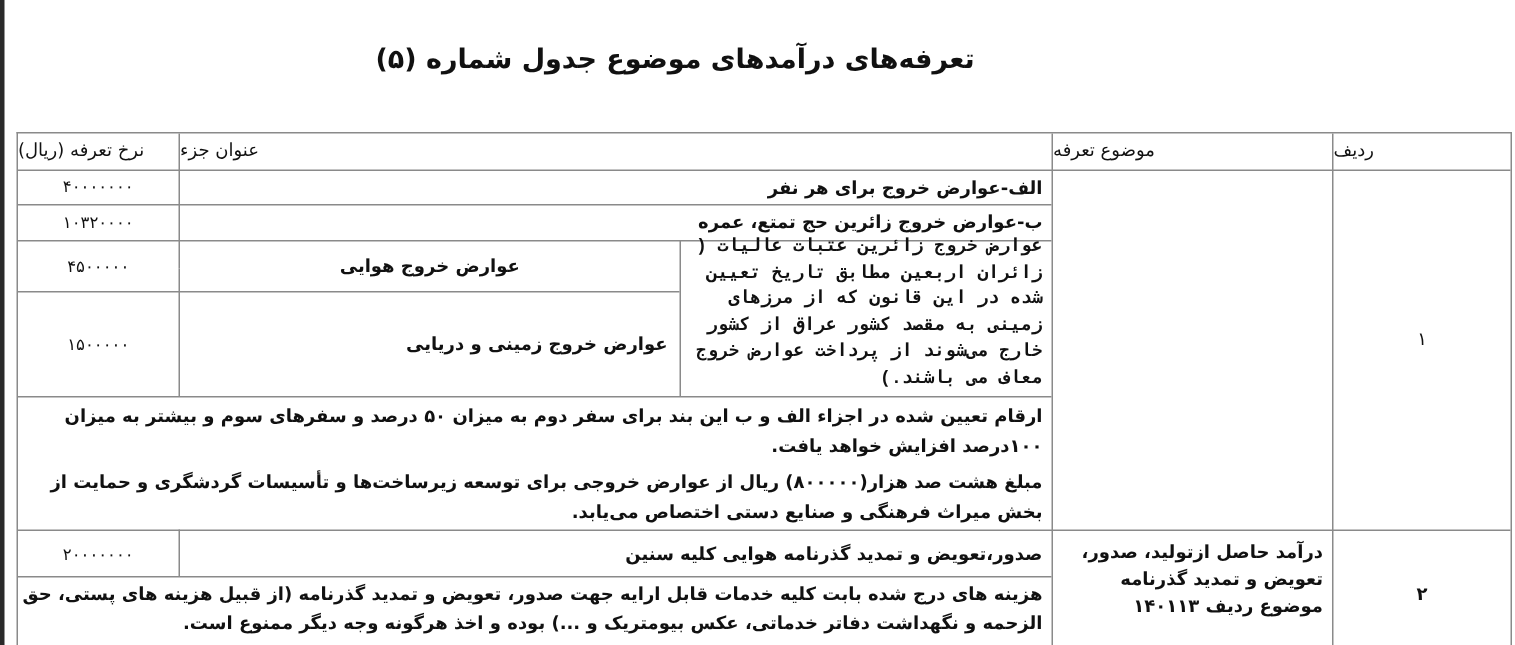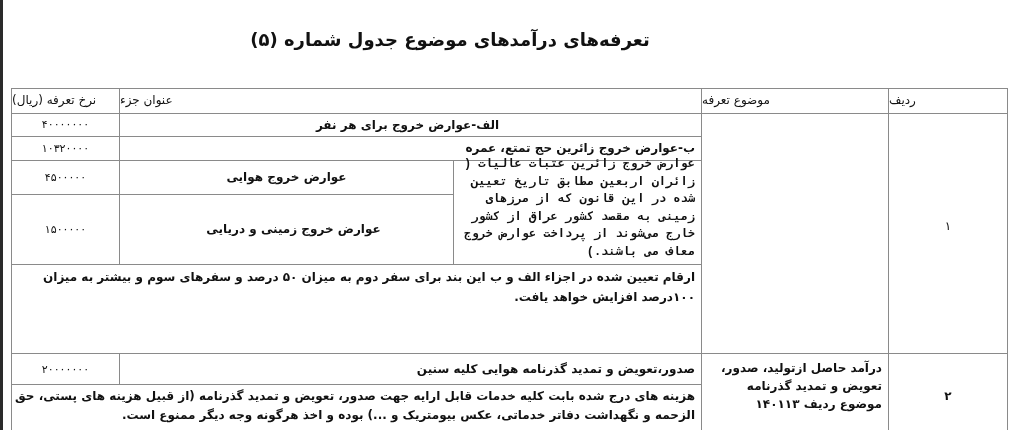--- a/index.html
+++ b/index.html
@@ -107,35 +107,36 @@
   <div class="hline" style="left:0; top:264px; width:995px;"></div>
   <div class="hline" style="left:0; top:295px; width:689px;"></div>
 
   <div class="cell hdr" style="left:877px; top:0; width:118px; height:24px;">ردیف</div>
   <div class="cell hdr" style="left:108px; top:0; width:581px; height:24px;">عنوان جزء</div>
   <div class="cell hdr" style="left:690px; top:0; width:186px; height:24px;">موضوع تعرفه</div>
   <div class="cell hdr" style="left:0; top:0; width:107px; height:24px;">نرخ تعرفه (ریال)</div>
 
   <div class="cell center" style="left:877px; top:128px; width:118px; height:20px; font-weight:normal;">۱</div>
 
-  <div class="cell right-align" style="left:108px; top:26px; width:581px; height:20px; line-height:20px;text-align:center;">الف-عوارض خروج برای هر نفر</div>
+  <div class="cell right-align" style="left:108px; top:26px; width:581px; height:20px; line-height:20px;">الف-عوارض خروج برای هر نفر</div>
   <div class="cell num" style="left:0; top:26px; width:107px; height:20px; line-height:20px;">۴۰۰۰۰۰۰۰</div>
 
   <div class="cell right-align" style="left:108px; top:49px; width:581px; height:35px; line-height:21px;">ب-عوارض خروج زائرین حج تمتع، عمره</div>
   <div class="cell num" style="left:0; top:49px; width:107px; height:21px; line-height:21px;">۱۰۳۲۰۰۰۰</div>
 
   <div class="cell right-align" style="left:442px; top:67px; width:247px; height:102px; line-height:17.5px;font-family:Liberation Mono, monospace;">عوارض خروج زائرین عتبات عالیات ( زائران اربعین مطابق تاریخ تعیین شده در این قانون که از مرزهای زمینی به مقصد کشور عراق از کشور خارج می‌شوند از پرداخت عوارض خروج معاف می باشند.)</div>
 
   <div class="cell center" style="left:108px; top:72px; width:333px; height:33px; line-height:33px;">عوارض خروج هوایی</div>
   <div class="cell num" style="left:0; top:72px; width:107px; height:33px; line-height:33px;">۴۵۰۰۰۰۰</div>
 
-  <div class="cell center" style="left:115px; top:106px; width:333px; height:69px; line-height:69px;">عوارض خروج زمینی و دریایی</div>
+  <div class="cell center" style="left:100px; top:106px; width:333px; height:69px; line-height:69px;text-align:right;">عوارض خروج زمینی و دریایی</div>
   <div class="cell num" style="left:0; top:106px; width:107px; height:69px; line-height:69px;">۱۵۰۰۰۰۰</div>
 
   <div class="cell right-align" style="left:0; top:178px; width:689px; height:42px; line-height:20px;">ارقام تعیین شده در اجزاء الف و ب این بند برای سفر دوم به میزان ۵۰ درصد و سفرهای سوم و بیشتر به میزان ۱۰۰درصد افزایش خواهد یافت.</div>
+  <div class="cell right-align" style="left:0; top:222px; width:689px; height:42px; line-height:20px;">مبلغ هشت صد هزار(۸۰۰۰۰۰) ریال از عوارض خروجی برای توسعه زیرساخت‌ها و تأسیسات گردشگری و حمایت از بخش میراث فرهنگی و صنایع دستی اختصاص می‌یابد.</div>
 
   <div class="cell center" style="left:877px; top:298px; width:118px; height:20px;">۲</div>
   <div class="cell right-align" style="left:700px; top:270px; width:176px; height:60px;">درآمد حاصل ازتولید، صدور، تعویض و تمدید گذرنامه  موضوع ردیف ۱۴۰۱۱۳</div>
 
   <div class="cell right-align" style="left:108px; top:266px; width:581px; height:29px; line-height:29px;">صدور،تعویض و تمدید گذرنامه هوایی کلیه سنین</div>
   <div class="cell num" style="left:0; top:266px; width:107px; height:29px; line-height:29px;">۲۰۰۰۰۰۰۰</div>
 
   <div class="cell right-align" style="left:0; top:298px; width:689px; height:44px; line-height:19px;">هزینه های درج شده بابت کلیه خدمات قابل ارایه جهت صدور، تعویض و تمدید گذرنامه (از قبیل هزینه های پستی، حق الزحمه و نگهداشت دفاتر خدماتی، عکس بیومتریک و ...) بوده و اخذ هرگونه وجه دیگر ممنوع است.</div>
 </div>
 

